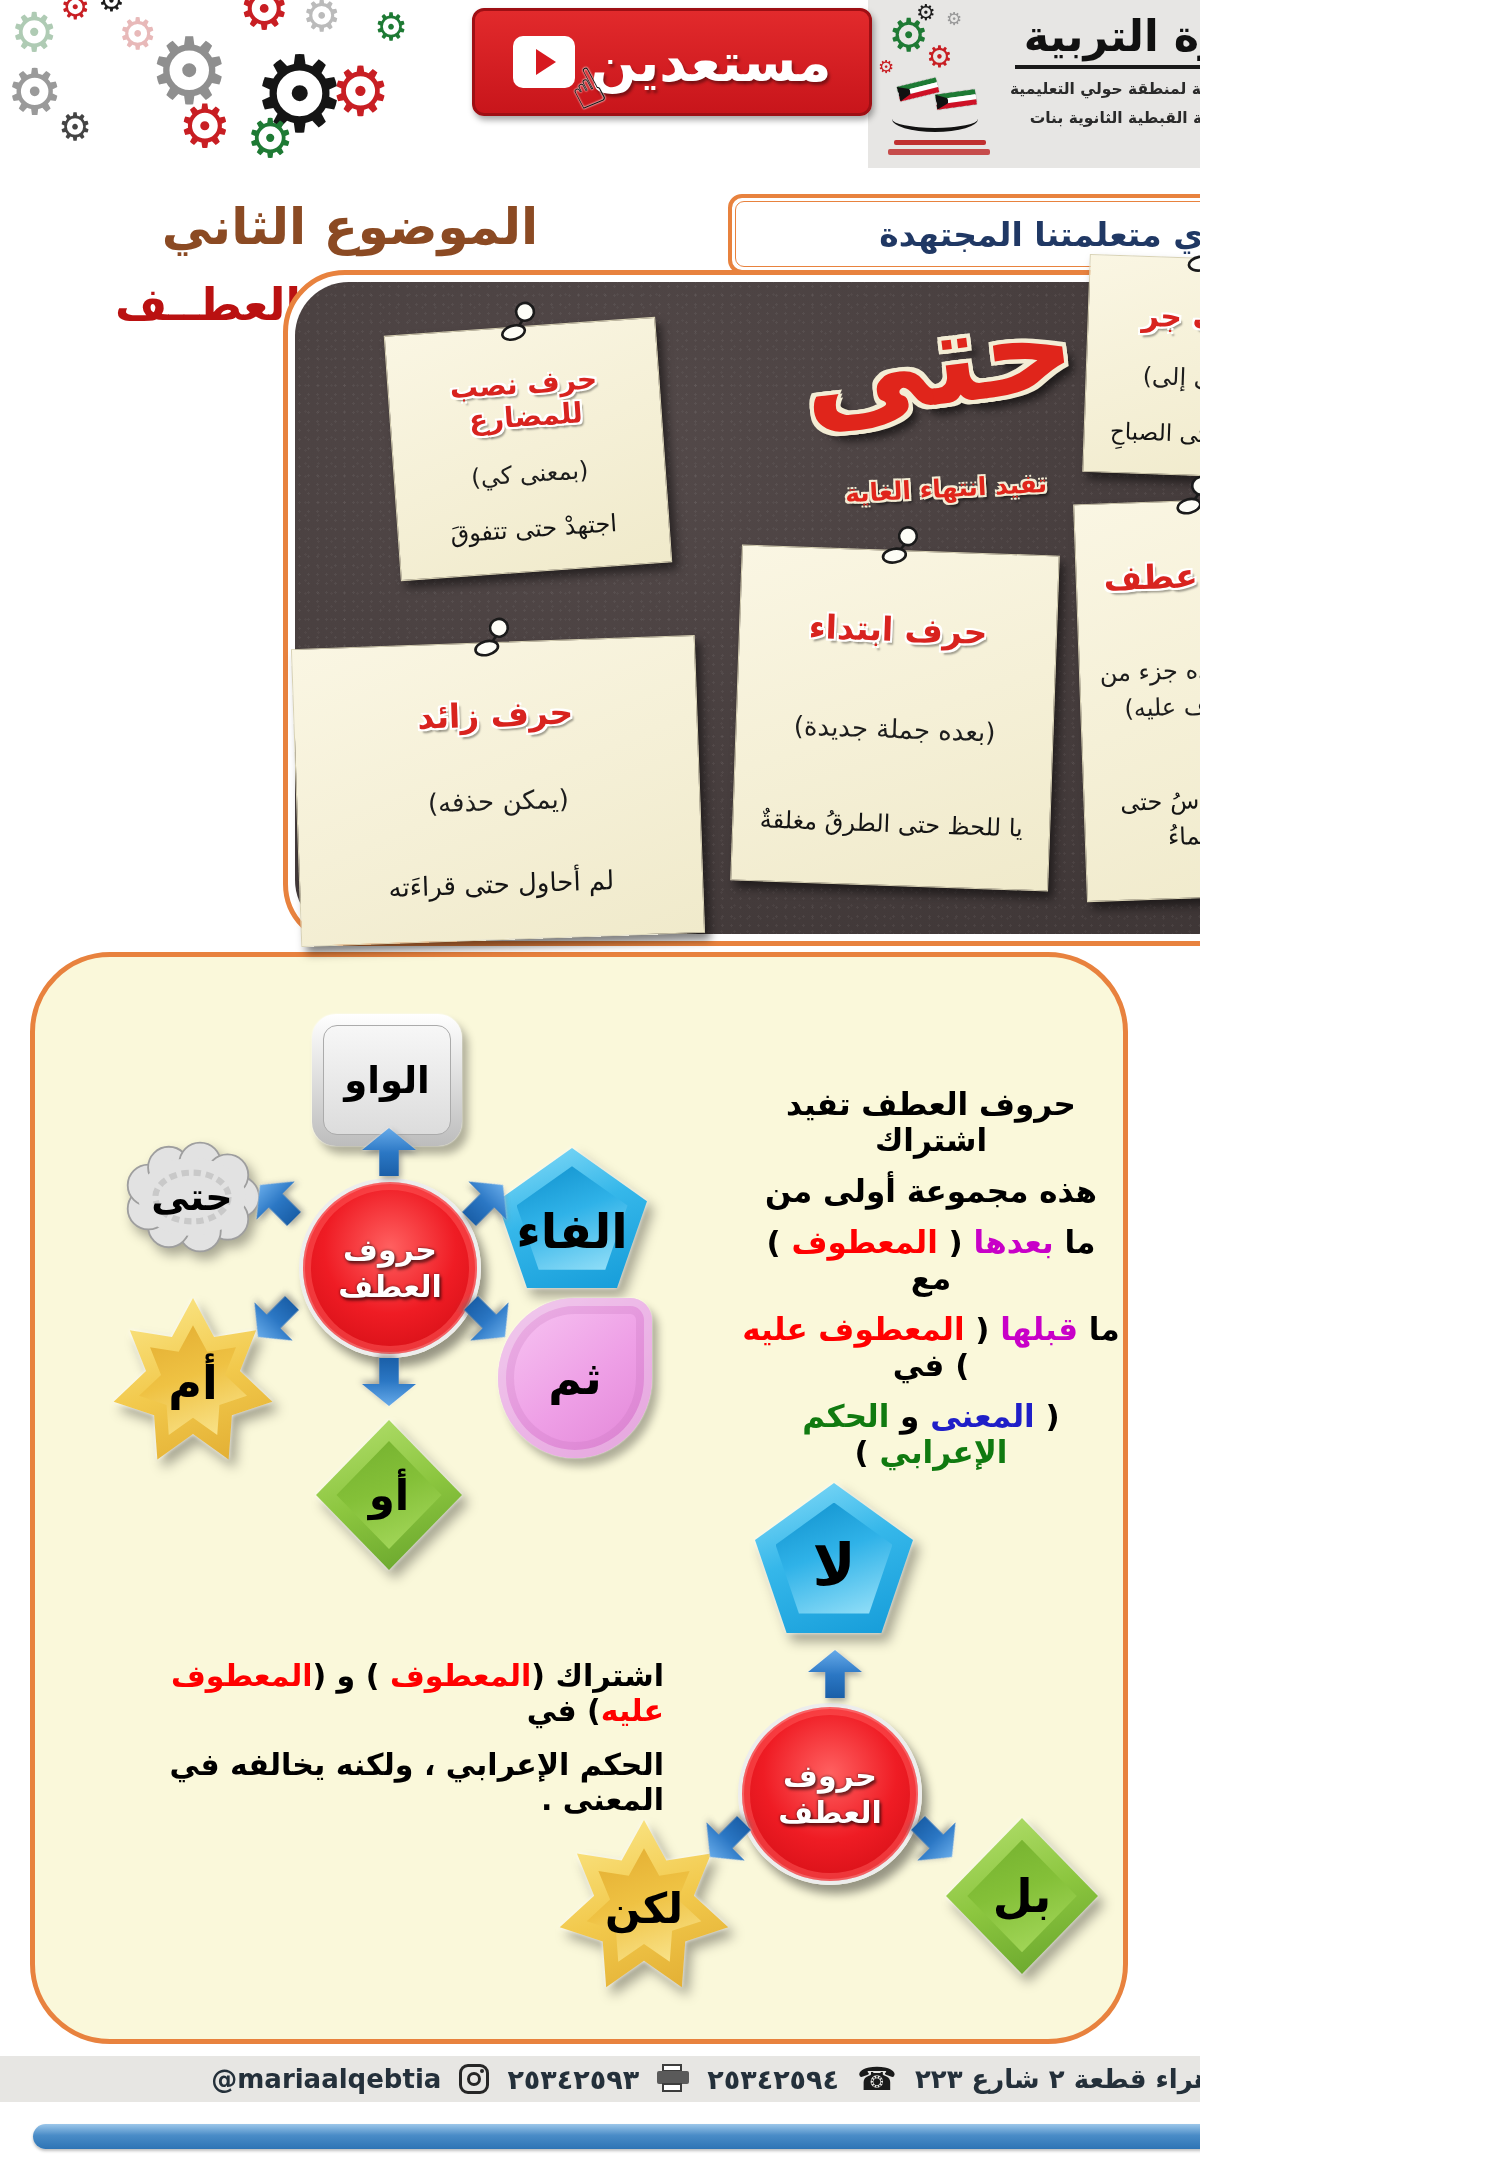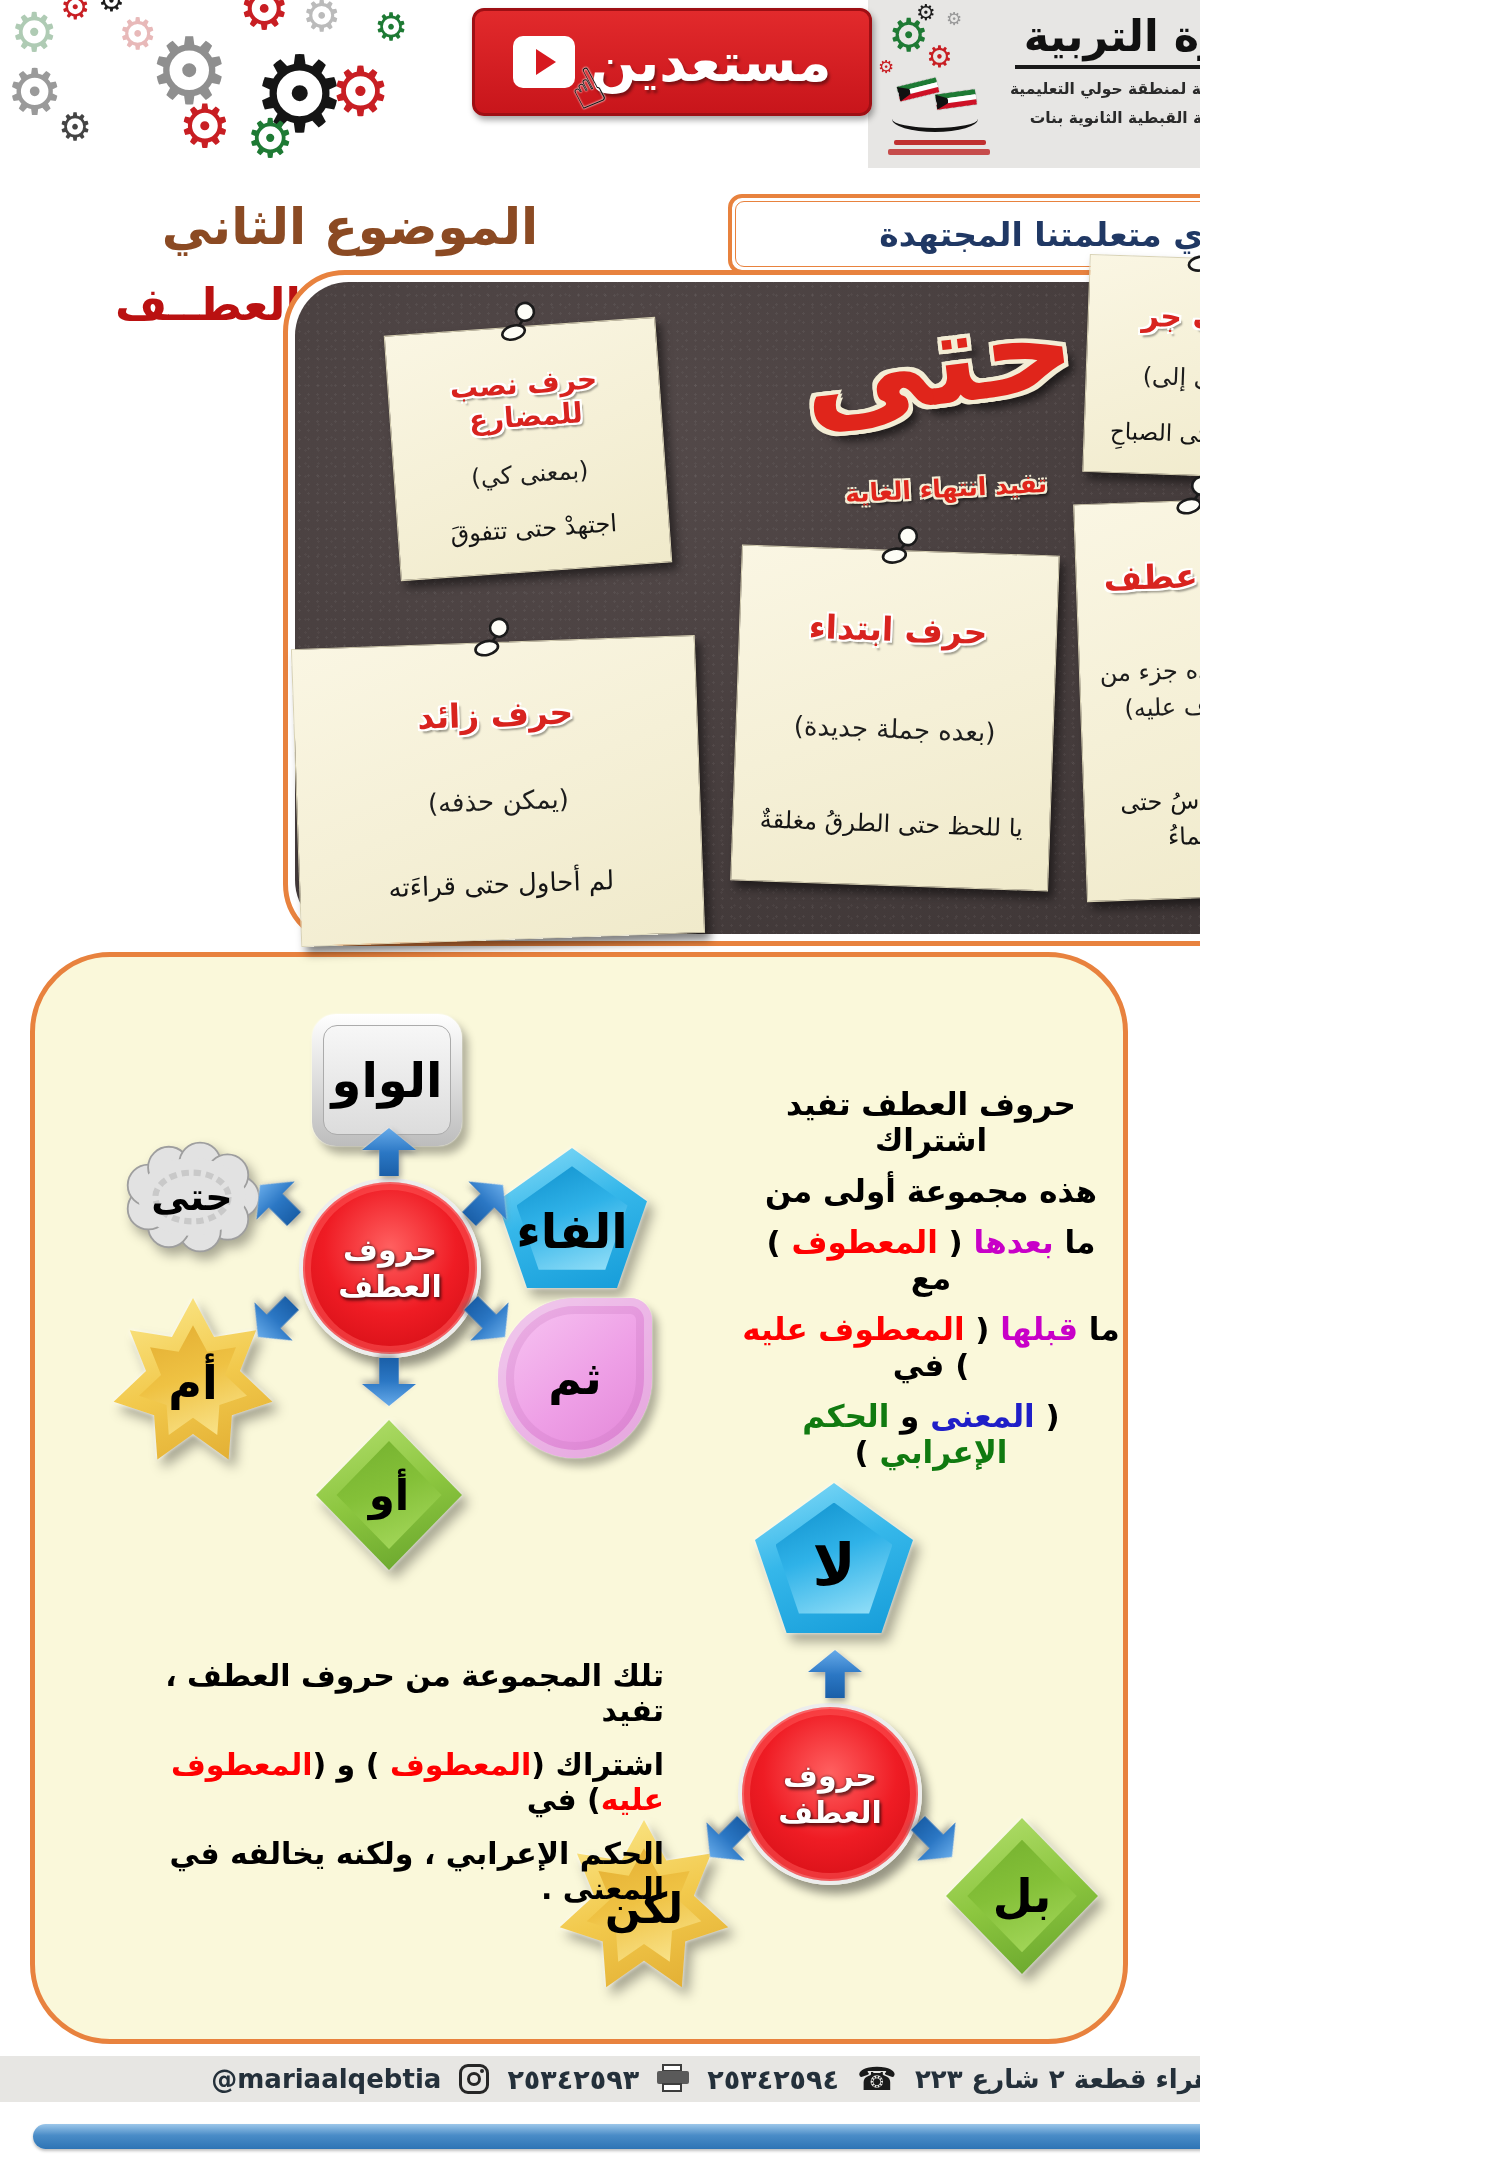--- a/index.html
+++ b/index.html
@@ -286,21 +286,21 @@
     </div>
     <div class="note-title" style="font-size:33px;">حرف عطف</div>
     <div class="note-hint" style="font-size:24px;line-height:1.5;">(الاسم بعده جزء من المعطوف عليه)</div>
     <div class="note-ex" style="font-size:24px;line-height:1.5;">يموت الناسُ حتى العظماءُ</div>
   </div>
 
   <div class="panel"></div>
 
   <div class="key" style="position:absolute;left:312px;top:1014px;width:150px;height:132px;">
     <div class="k-in"></div>
-    <span class="lbl" style="font-size:48px;">الواو</span>
+    <span class="lbl" style="font-size:37px;">الواو</span>
   </div>
 
   <div class="shape-wrap pent" style="left:497px;top:1148px;width:150px;height:140px;">
     <div class="shape"></div>
     <div class="shape inner"></div>
     <span class="lbl" style="font-size:48px;padding-top:26px;text-align:right;">الفاء</span>
   </div>
 
   <div style="position:absolute;left:116px;top:1136px;width:152px;height:122px;filter:drop-shadow(5px 7px 6px rgba(0,0,0,.33));">
     <svg viewBox="0 0 120 100" width="152" height="122">
@@ -396,21 +396,20 @@
       <i></i>
     </div>
   <div class="arr" style="left:700px;top:1816px;transform:rotate(-135deg);">
       <i></i>
     </div>
   <div class="arr" style="left:908px;top:1816px;transform:rotate(135deg);">
       <i></i>
     </div>
 
   <div class="para para2">
-      <div class="rich-line"><span>تلك المجموعة من حروف العطف ، تفيد</span></div>
       <div class="rich-line"><span>اشتراك (</span><span style="color: rgb(255, 0, 0);">المعطوف</span><span> ) و (</span><span style="color: rgb(255, 0, 0);">المعطوف عليه</span><span>) في</span></div>
       <div class="rich-line"><span>الحكم الإعرابي ، ولكنه يخالفه في المعنى .</span></div>
     </div>
 
   <div class="footer">
     <span class="f-text">@mariaalqebtia</span>
     <span class="insta"></span>
     <span class="f-num">٢٥٣٤٢٥٩٣</span>
     <span class="printer">
       <span class="p-top"></span>

